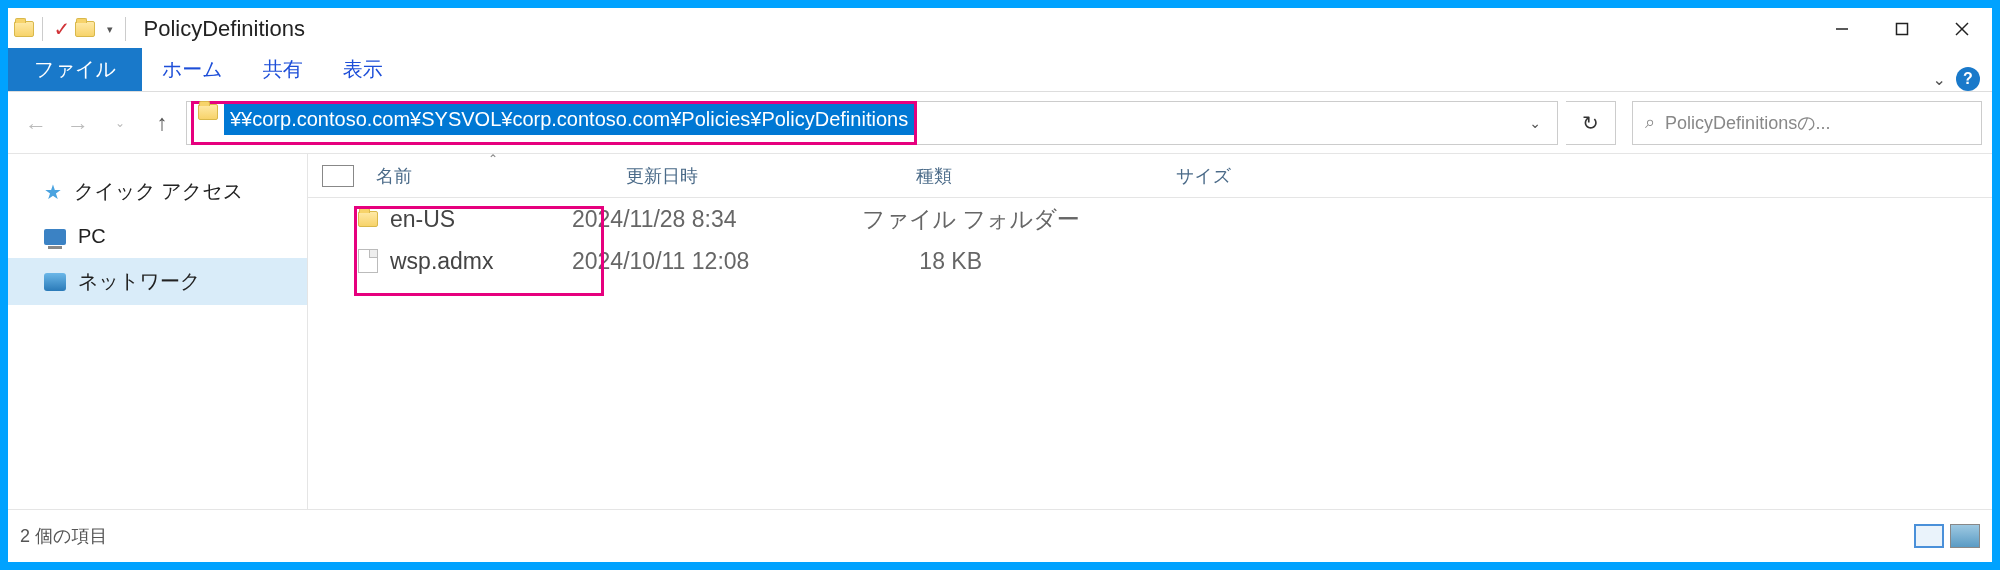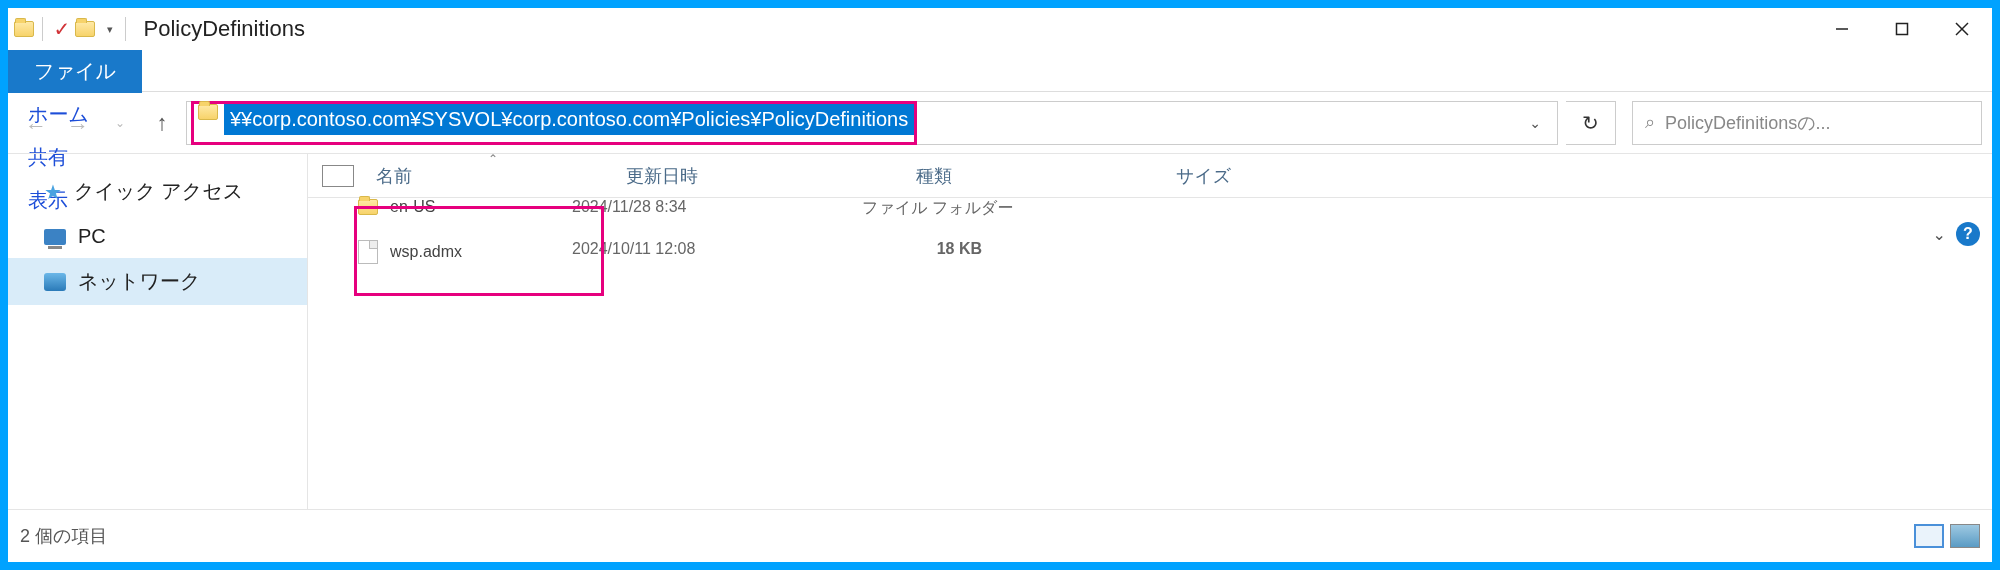--- a/index.html
+++ b/index.html
@@ -8,21 +8,21 @@
     .titlebar { display: flex; align-items: center; height: 42px; padding: 0 0 0 6px; }
     .title-icons { display: flex; align-items: center; gap: 2px; }
     .folder-small { width: 20px; height: 16px; background: linear-gradient(#ffe9a6,#f7d36a); border: 1px solid #d9b84a; border-radius: 2px; position: relative; }
     .folder-small::before { content:""; position:absolute; top:-4px; left:0; width:9px; height:4px; background:#f7d36a; border:1px solid #d9b84a; border-bottom:none; border-radius:2px 2px 0 0;}
     .qat-sep { width:1px; height:24px; background:#ccc; margin: 0 6px;}
     .qat-check { width:22px; height:22px; display:flex; align-items:center; justify-content:center; color:#d13438; font-size:20px;}
     .qat-dd { font-size:11px; color:#555; padding:0 4px 0 10px;}
     .title-text { margin-left: 12px; font-size: 22px; color:#222;}
     .win-controls { margin-left:auto; display:flex;}
     .win-btn { width: 60px; height: 42px; display:flex; align-items:center; justify-content:center; color:#222;}
-    .ribbon-tabs { display:flex; align-items:flex-start; height: 42px; border-bottom:1px solid #ddd;flex-direction:column;}
+    .ribbon-tabs { display:flex; align-items:flex-end; height: 42px; border-bottom:1px solid #ddd;}
     .ribbon-tab { padding: 8px 20px; font-size: 20px; color:#1d4ed8; display:flex; align-items:center;}
     .ribbon-tab.file { background:#1979ca; color:#fff; padding: 8px 26px;}
     .ribbon-right { margin-left:auto; display:flex; align-items:center; padding-right:12px; gap:10px;}
     .chev { color:#555; font-size:16px;}
     .help-icon { width:24px; height:24px; border-radius:50%; background:#1979ca; color:#fff; display:flex; align-items:center; justify-content:center; font-size:16px; font-weight:bold;}
     .navbar { display:flex; align-items:center; height: 62px; padding: 0 10px; gap:6px; border-bottom:1px solid #e5e5e5;}
     .nav-btn { width:36px; height:40px; display:flex; align-items:center; justify-content:center; color:#555; font-size:22px;}
     .nav-btn.disabled { color:#bbb;}
     .addr-wrap { flex:1; height:44px; border:3px solid #e6007e; display:flex; align-items:flex-start; background:#fff; margin: 0 4px; position:relative;}
     .addr-folder { margin: 0 6px 0 4px;}
@@ -44,25 +44,25 @@
     .columns { display:flex; align-items:center; height:44px; border-bottom:1px solid #e5e5e5; padding-left:14px; color:#4a6a88; font-size:18px;}
     .col-check { width:32px; height:22px; border:1px solid #888; margin-right:14px;}
     .col { padding: 0 8px;}
     .col.name { width: 250px; position:relative;}
     .col.name .sort { position:absolute; left:50%; top:-12px; transform:translateX(-50%); font-size:12px; color:#888;}
     .col.date { width: 290px;}
     .col.type { width: 260px;}
     .col.size { width: 150px;}
     .rows-highlight { border:3px solid #e6007e; margin: 6px 0 6px 36px; width: 250px; padding: 2px 0;}
     .file-rows { position:relative;}
-    .row { display:flex; align-items:flex-start; height:42px; padding-left:14px; font-size:16px; color:#444;}
+    .row { display:flex; align-items:center; height:42px; padding-left:14px; font-size:23px; color:#444;}
     .row-inner { display:flex; align-items:center; gap:12px; width:250px; padding-left:36px;}
     .row .date { width:290px; color:#666;}
     .row .type { width:260px; color:#666;}
-    .row .size { width:150px; text-align:right; padding-right:30px; color:#666;font-weight:bold;}
+    .row .size { width:150px; text-align:right; padding-right:30px; color:#666;}
     .file-icon { width:20px; height:24px; border:1px solid #bbb; background:#fff; position:relative;}
     .file-icon::before { content:""; position:absolute; top:0; right:0; width:7px; height:7px; background:#eee; border-left:1px solid #bbb; border-bottom:1px solid #bbb;}
     .overlay-rows { position:absolute; left:46px; top:8px; display:flex; flex-direction:column; gap:0;}
     .statusbar { height:53px; border-top:1px solid #e5e5e5; display:flex; align-items:center; padding: 0 12px; font-size:18px; color:#555;}
     .view-icons { margin-left:auto; display:flex; gap:6px;}
     .view-btn { width:30px; height:24px; border:1px solid #aac; background:#eaf3fb;}
     .view-btn.active { border:2px solid #4a90d9;}
     .pic-btn { width:30px; height:24px; background:linear-gradient(#9ec9e2,#5a9bc4); border:1px solid #888;}
   </style>
 </head>

